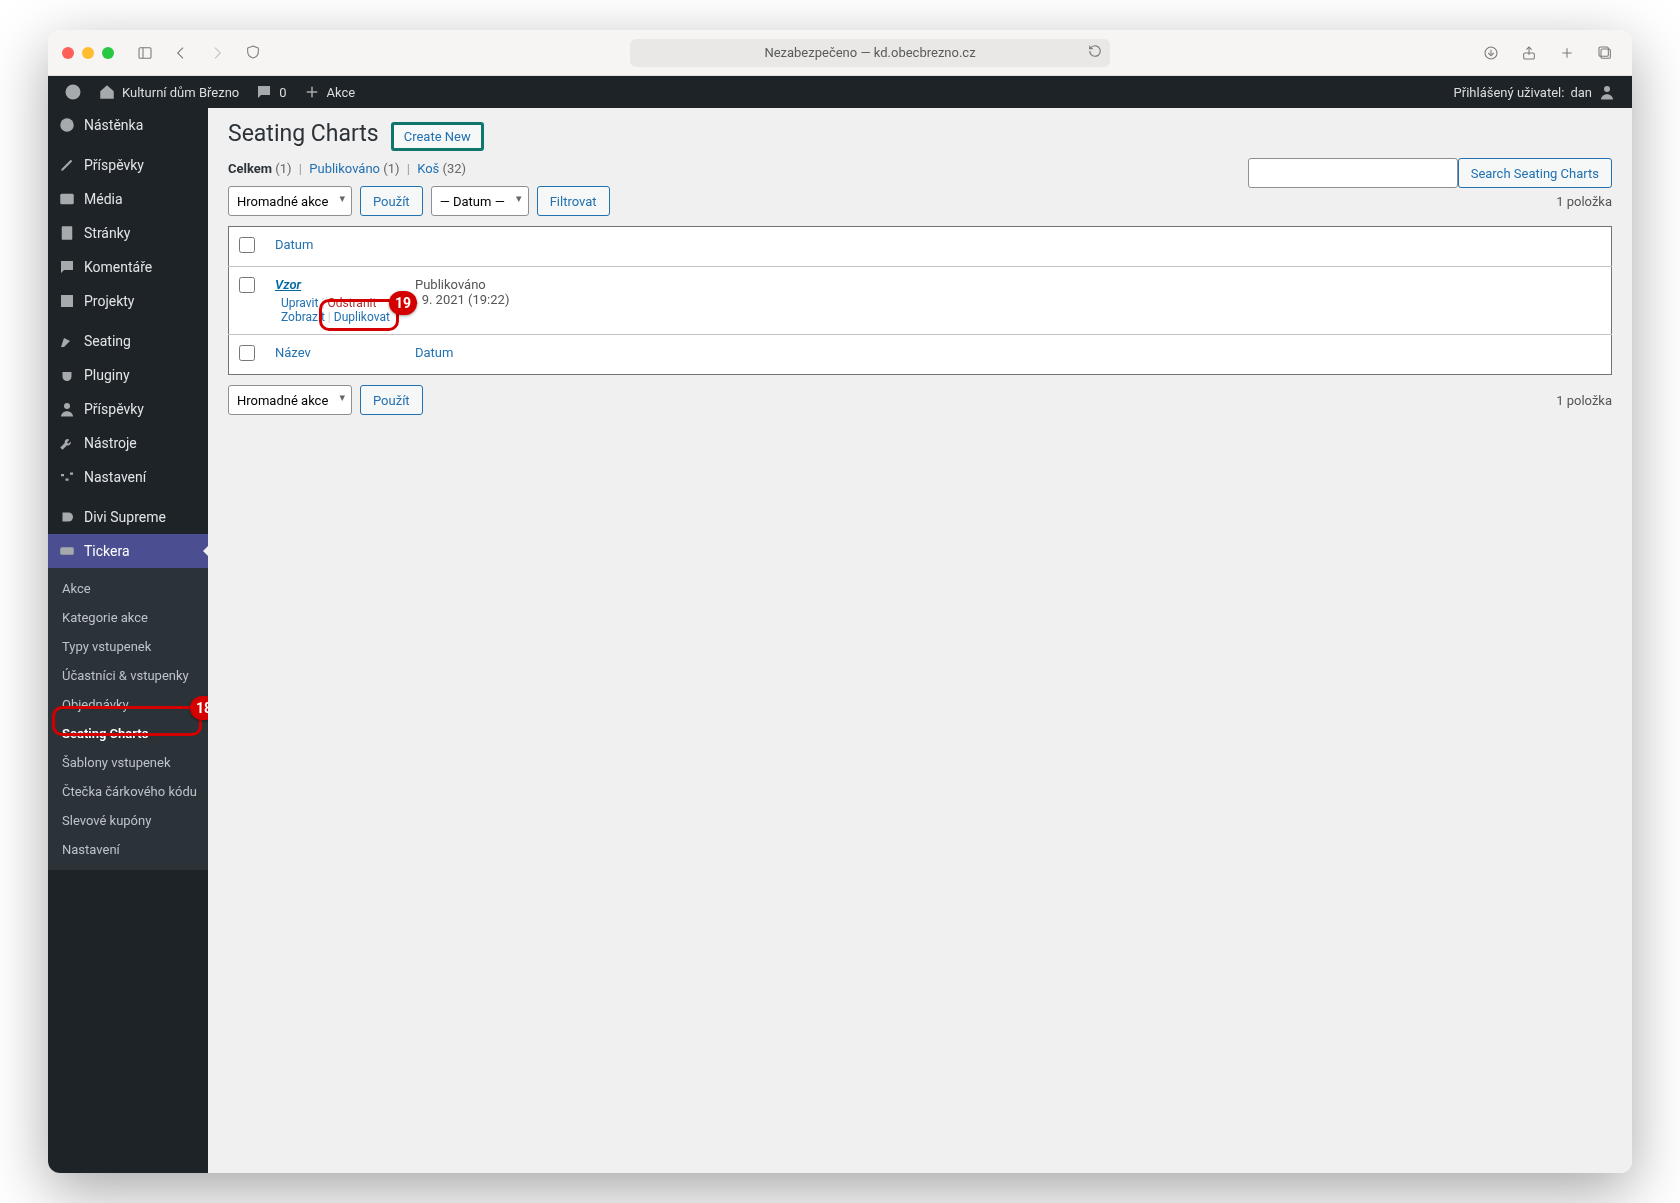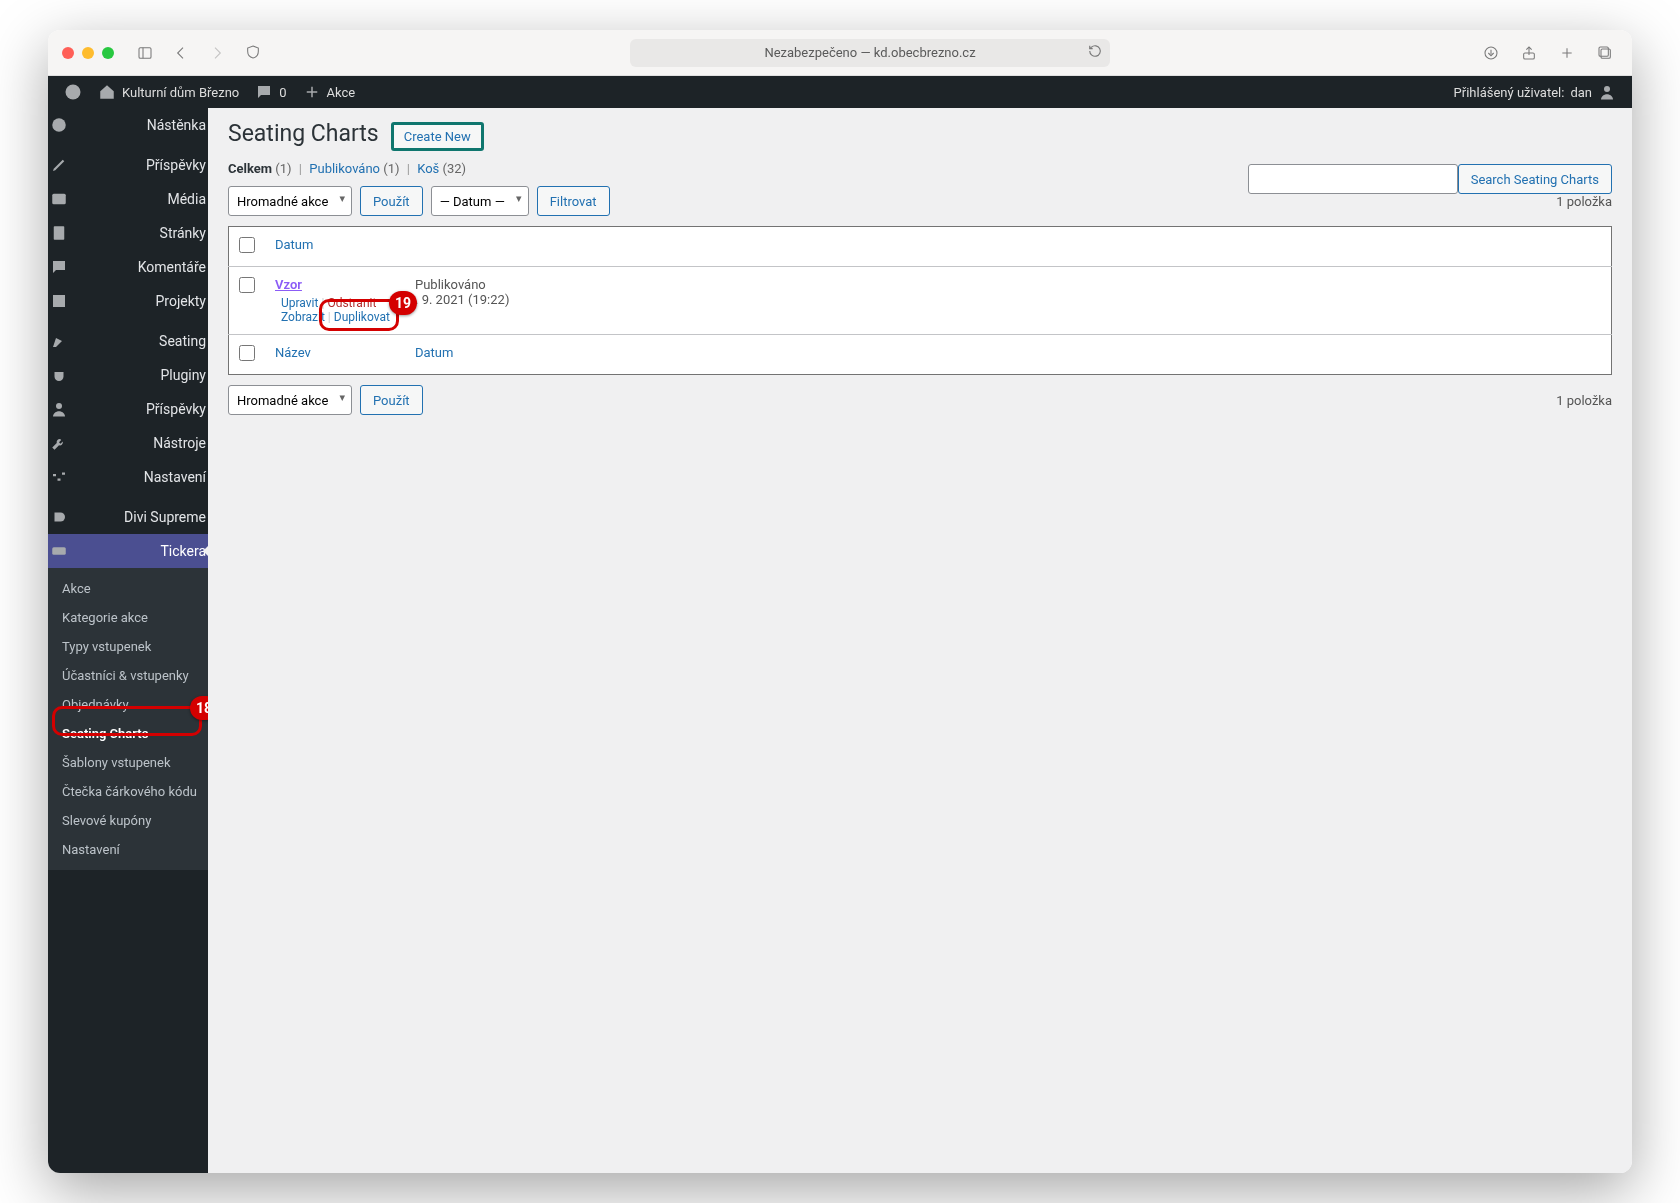--- a/index.html
+++ b/index.html
@@ -20,21 +20,21 @@
 
 
 .admin-bar { height:32px; background:#1d2327; color:#ddd; display:flex; align-items:center; font-size:13px; padding:0 8px; }
 .admin-bar .item { display:flex; align-items:center; gap:6px; padding:0 8px; height:100%; }
 .admin-bar .item svg { width:18px; height:18px; fill:#a7aaad; }
 .admin-bar .spacer { flex:1; }
 
 .wp-body { flex:1; display:flex; overflow:hidden; }
 
 .sidebar { width:160px; background:#1d2327; color:#ccc; font-size:14px; overflow-y:auto; }
-.sidebar .menu-item { display:flex; align-items:center; gap:8px; padding:8px 2px; color:#e2e4e7; font-size:14px; cursor:pointer;justify-content:space-between; }
+.sidebar .menu-item { display:flex; align-items:center; gap:8px; padding:8px 10px; color:#e2e4e7; font-size:14px; cursor:pointer; }
 .sidebar .menu-item.sep { margin-top:6px; }
 .sidebar .menu-item.current { background:#4b4f91; color:#fff; position:relative; }
 .sidebar .menu-item.current::after { content:""; position:absolute; right:-1px; top:50%; transform:translateY(-50%); border:6px solid transparent; border-right-color:#f0f0f1; }
 .sidebar .menu-item svg { width:18px; height:18px; fill:#a7aaad; flex-shrink:0; }
 .submenu { background:#2c3338; padding:6px 0; }
 .submenu .sub-item { padding:7px 10px 7px 14px; font-size:13px; color:#bcc3c9; cursor:pointer; }
 .submenu .sub-item.active { color:#fff; font-weight:600; }
 
 
 .main { flex:1; background:#f0f0f1; padding:12px 20px 20px 20px; overflow:auto; color:#2c3338; position:relative; }
@@ -42,31 +42,31 @@
 .create-btn { display:inline-block; border:3px solid #0f766e; color:#2271b1; padding:4px 10px; font-size:13px; border-radius:3px; vertical-align:middle; cursor:pointer; background:#f6f7f7; }
 .subsub { margin-top:10px; font-size:13px; }
 .subsub a { color:#2271b1; text-decoration:none; }
 .subsub .count { color:#666; }
 .subsub .sep { color:#999; margin:0 4px; }
 .tablenav { display:flex; align-items:center; gap:8px; margin:10px 0; }
 .tablenav select { border:1px solid #8c8f94; border-radius:3px; padding:3px 22px 3px 8px; font-size:13px; background:#fff; appearance:none; height:30px; }
 .select-wrap { position:relative; display:inline-block; }
 .select-wrap::after { content:"▾"; position:absolute; right:7px; top:6px; font-size:11px; color:#666; pointer-events:none; }
 .btn { border:1px solid #2271b1; color:#2271b1; background:#f6f7f7; padding:4px 12px; font-size:13px; border-radius:3px; cursor:pointer; height:30px; }
-.search-box { position:absolute; right:20px; top:56px; display:flex; }
+.search-box { position:absolute; right:20px; top:50px; display:flex; }
 .search-box input { width:210px; height:30px; border:1px solid #8c8f94; border-radius:3px; padding:0 6px; }
 .displaying-num { margin-left:auto; font-size:13px; color:#555; }
 
 .wp-table { width:100%; border:1px solid #737373; background:#fff; border-collapse:collapse; font-size:13px; }
 .wp-table th, .wp-table td { text-align:left; padding:10px; vertical-align:top; }
 .wp-table thead th, .wp-table tfoot th { font-weight:400; color:#2271b1; border-bottom:1px solid #c3c4c7; }
 .wp-table tfoot th { border-top:1px solid #c3c4c7; border-bottom:none; }
 .wp-table .cb { width:30px; }
 .wp-table .cb input { width:16px; height:16px; }
-.row-title { color:#8b5cf6; font-weight:600; }
+.row-title { color:#0369a1; font-weight:600;font-style:italic; }
 .row-actions { margin-top:4px; font-size:12px;margin-left:6px; }
 .row-actions a { color:#2271b1; text-decoration:none; }
 .row-actions .trash { color:#b32d2e; }
 .row-actions .divider { color:#ccc; margin:0 3px; }
 .status-col .small { color:#555; font-size:13px; }
 
 
 .anno-outline { position:absolute; border:3px solid #d40000; border-radius:10px; pointer-events:none; z-index:50; }
 .anno-badge { position:absolute; background:#d40000; color:#fff; font-weight:700; font-size:14px; width:28px; height:24px; border-radius:12px; display:flex; align-items:center; justify-content:center; z-index:60; box-shadow:0 1px 3px rgba(0,0,0,0.4); }
 

